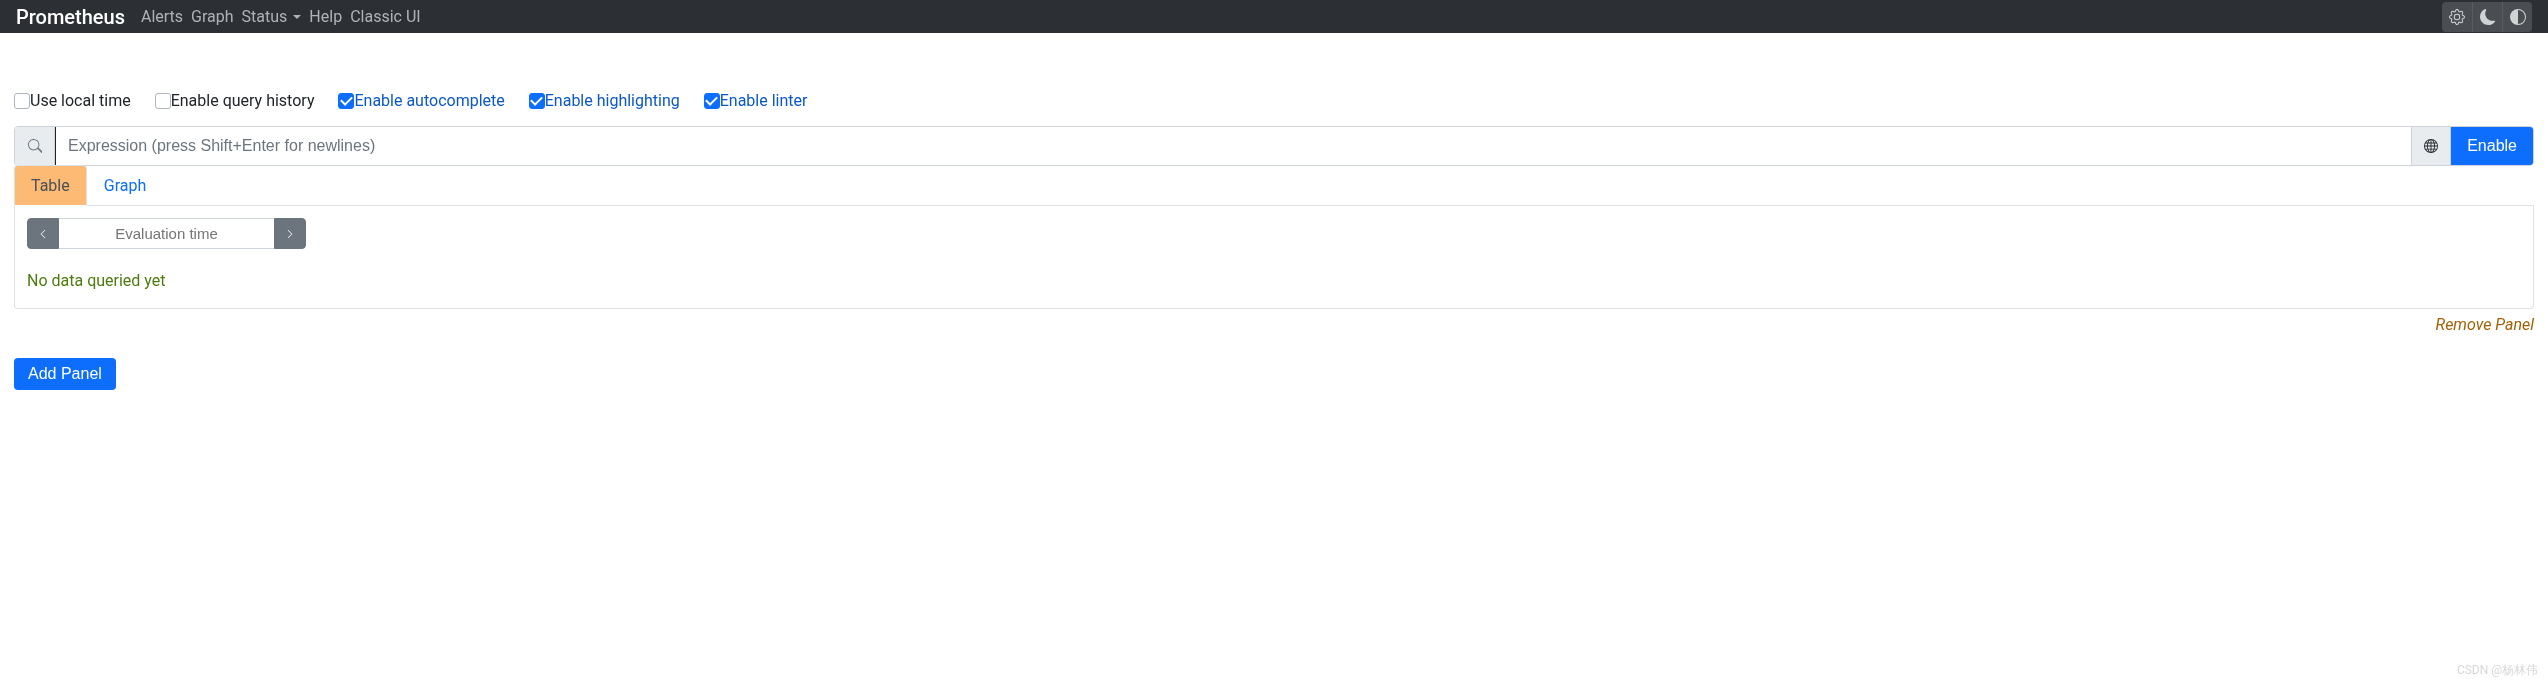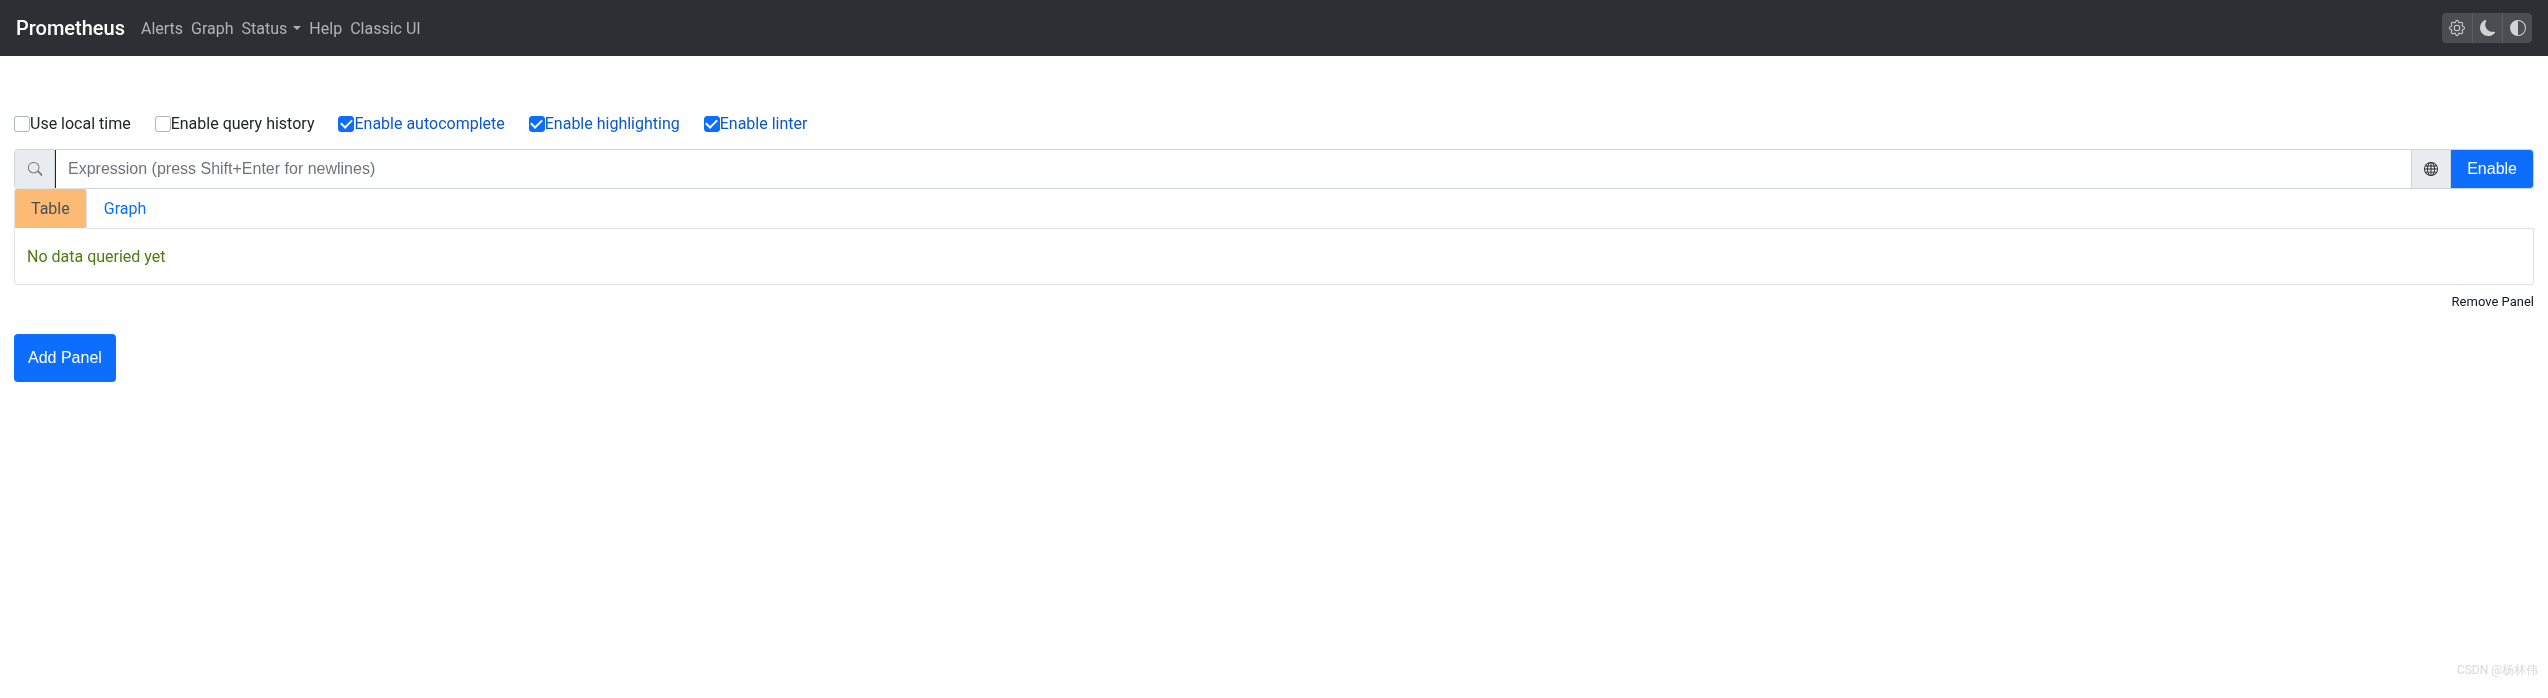--- a/index.html
+++ b/index.html
@@ -4,21 +4,21 @@
   <style>
     * { box-sizing: border-box; margin: 0; padding: 0; }
     body {
       font-family: -apple-system, BlinkMacSystemFont, "Segoe UI", Roboto, "Helvetica Neue", Arial, sans-serif;
       font-size: 16px;
       color: #212529;
       background: #fff;
     }
     .navbar {
       background: #2c3034;
-      height: 56px;
+      height: 33px;
       display: flex;
       align-items: center;
       padding: 0 16px;
       justify-content: space-between;
     }
     .navbar-left {
       display: flex;
       align-items: center;
       gap: 16px;
     }
@@ -221,30 +221,31 @@
     }
     .no-data {
       color: #4d7c0f;
       padding: 6px 0;
     }
     .remove-panel {
       text-align: right;
       margin-top: 6px;
     }
     .remove-panel a {
-      color: #0f172a;
+      color: #a16207;
       text-decoration: none;
       cursor: pointer;
-      font-size: 13px;
+      font-size: 16px;
+      font-style: italic;
     }
     .add-panel-btn {
       background: #0d6efd;
       color: #fff;
       border: none;
-      padding: 15px 14px;
+      padding: 7px 14px;
       font-size: 16px;
       border-radius: 4px;
       cursor: pointer;
       margin-top: 24px;
     }
     .watermark {
       position: fixed;
       bottom: 19px;
       right: 10px;
       color: #d8d8d8;
@@ -329,20 +330,33 @@
     </div>
     <button class="execute-btn">Enable</button>
   </div>
 
   <div class="tabs">
     <div class="tab active">Table</div>
     <div class="tab">Graph</div>
   </div>
 
   <div class="panel-body">
+    <div class="time-nav">
+      <button class="time-nav-btn">
+        <svg width="10" height="10" viewBox="0 0 16 16" fill="currentColor">
+            <path d="M11.354 1.646a.5.5 0 0 1 0 .708L5.707 8l5.647 5.646a.5.5 0 0 1-.708.708l-6-6a.5.5 0 0 1 0-.708l6-6a.5.5 0 0 1 .708 0z"></path>
+          </svg>
+      </button>
+      <input class="time-input" type="text" placeholder="Evaluation time" style="">
+      <button class="time-nav-btn">
+        <svg width="10" height="10" viewBox="0 0 16 16" fill="currentColor">
+            <path d="M4.646 1.646a.5.5 0 0 1 .708 0l6 6a.5.5 0 0 1 0 .708l-6 6a.5.5 0 0 1-.708-.708L10.293 8 4.646 2.354a.5.5 0 0 1 0-.708z"></path>
+          </svg>
+      </button>
+    </div>
     <div class="no-data">No data queried yet</div>
   </div>
 
   <div class="remove-panel">
     <a>Remove Panel</a>
   </div>
 
   <button class="add-panel-btn">Add Panel</button>
 </div>
 

